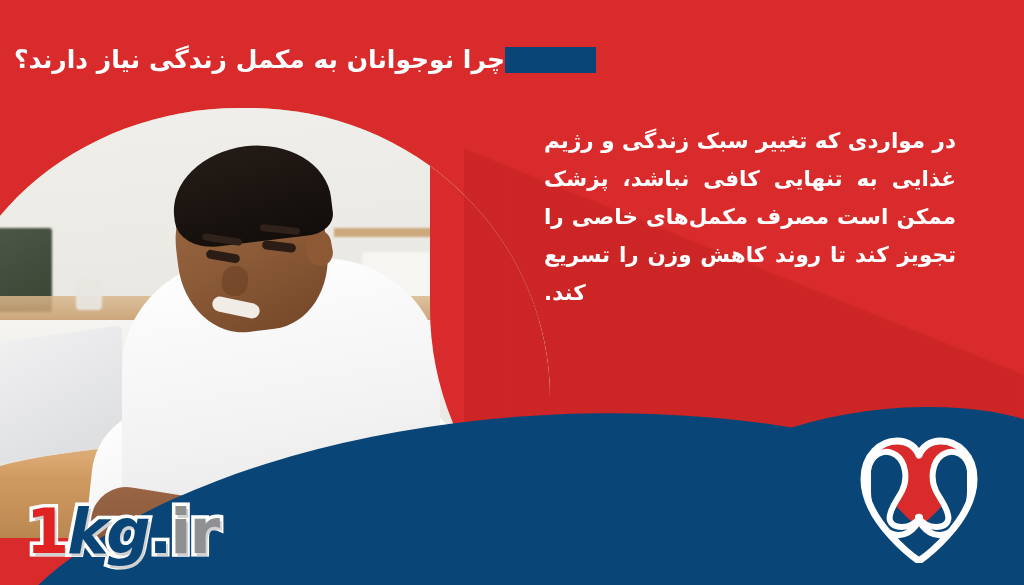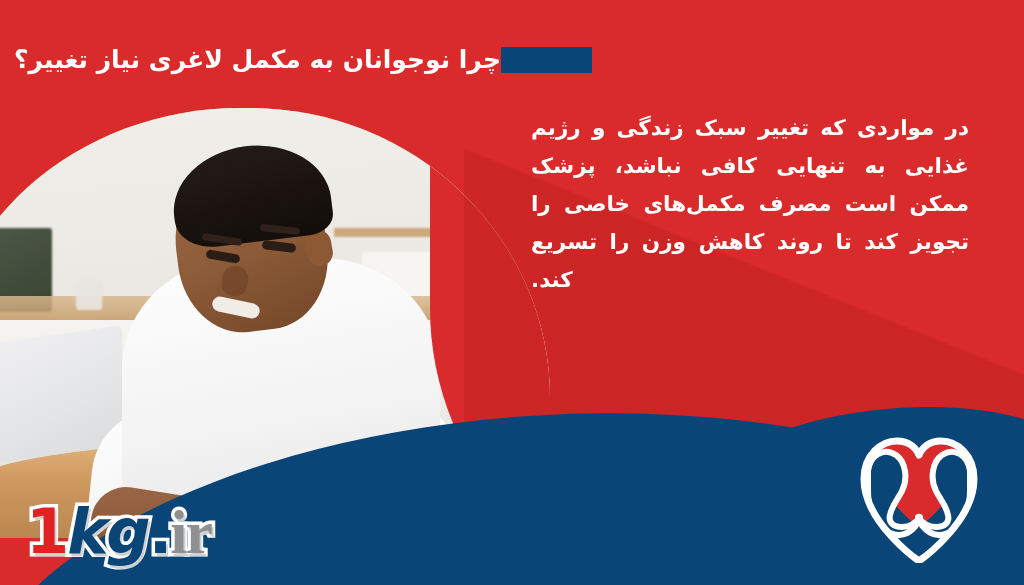--- a/index.html
+++ b/index.html
@@ -241,42 +241,42 @@
     right:54px;top:108px;
     width:440px;
     color:#ffffff;
     font-size:21.5px;
     line-height:38px;
     text-align:justify;
     text-align-last:left;
     direction:rtl;
     font-weight:600;
   }
-  .body-text p{margin:1px;}
+  .body-text p{margin:14px;}
 
   
   .logo{
     position:absolute;
     left:26px;bottom:22px;
     display:flex;align-items:baseline;
     font-weight:bold;
     font-size:62px;
     letter-spacing:-2px;
     direction:ltr;
     line-height:1;
   }
   .logo span{
     -webkit-text-stroke:7px #ffffff;
     paint-order:stroke fill;
     text-shadow:2px 3px 0 rgba(0,0,0,.18);
   }
   .lg-1{color:#e02222;}
   .lg-kg{color:#0a4578;font-style:italic;}
   .lg-dot{color:#0a4578;}
-  .lg-ir{color:#8f9092;font-family:Liberation Serif, serif;}
+  .lg-ir{color:#8f9092;}
 
   
   .heart{
     position:absolute;
     right:44px;bottom:22px;
     width:122px;height:132px;
   }
 </style>
 </head>
 <body>
@@ -323,21 +323,21 @@
     </div>
   </div>
 
   <div class="bg-sheen"></div>
 
   <div class="wave"></div>
   <div class="wave2"></div>
 
   <div class="title-row">
     <div class="title-bar"></div>
-    <div class="title-text">چرا نوجوانان به مکمل لاغری نیاز تغییر؟</div>
+    <div class="title-text">چرا نوجوانان به مکمل زندگی نیاز دارند؟</div>
   </div>
 
   <div class="body-text">
     <p>در مواردی که تغییر سبک زندگی و رژیم غذایی به تنهایی کافی نباشد، پزشک ممکن است مصرف مکمل‌های خاصی را تجویز کند تا روند کاهش وزن را تسریع کند.</p>
   </div>
 
   <div class="logo">
     <span class="lg-1">1</span>
     <span class="lg-kg">kg</span>
     <span class="lg-dot">.</span>

